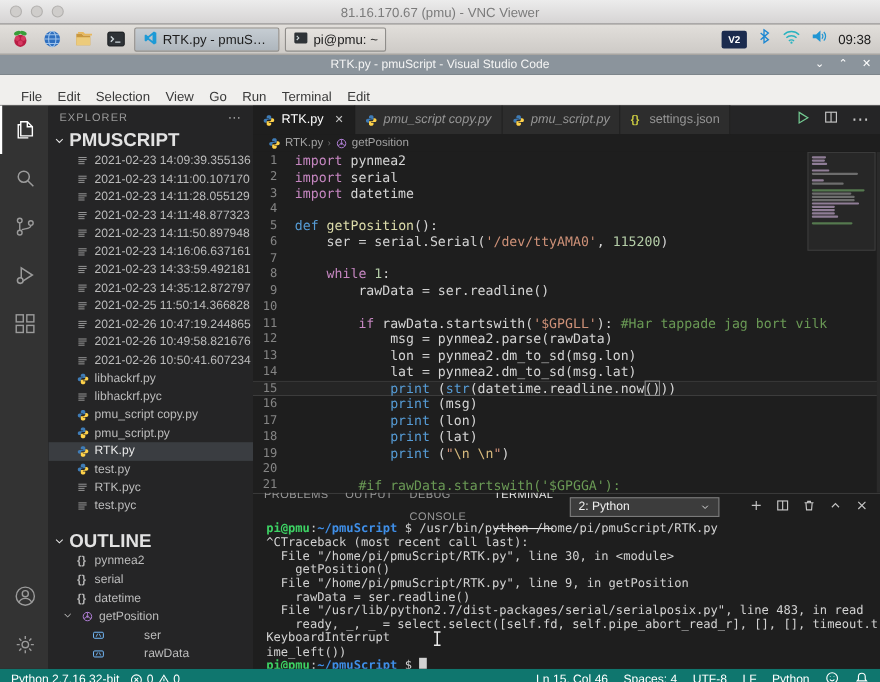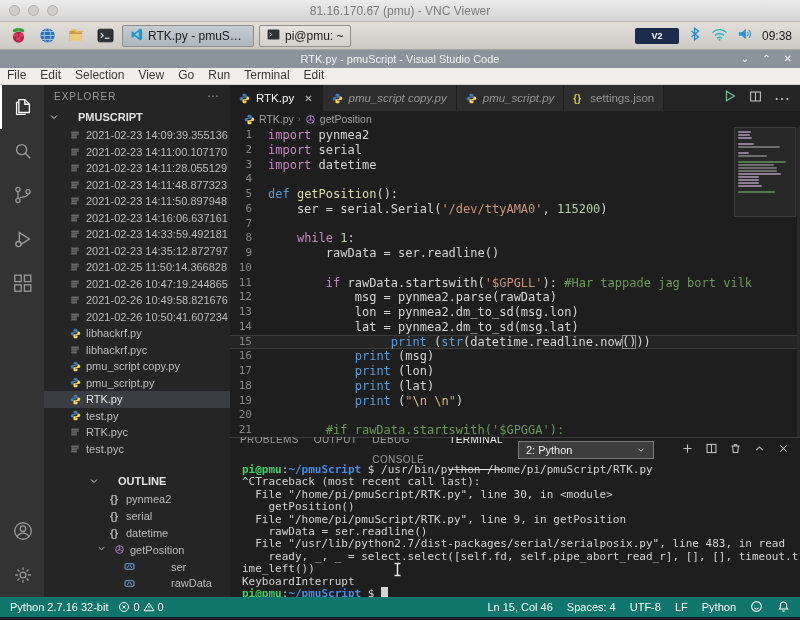--- a/index.html
+++ b/index.html
@@ -16,51 +16,51 @@
   
   #taskbar { height:28px; background:linear-gradient(#e2dfdb,#cdcac6); border-bottom:1px solid #a9a6a2;
              display:flex; align-items:center; padding:0 6px; gap:5px; }
   .tb-app { width:24px; height:24px; display:flex; align-items:center; justify-content:center; }
   .tb-win { height:22px; display:flex; align-items:center; gap:4px; padding:0 6px; font-size:12px; color:#1c1c1c;
             border:1px solid #8f8d8a; border-radius:2px; max-width:132px; white-space:nowrap; overflow:hidden; }
   .tb-win.active { background:linear-gradient(#c6cdd3,#aeb6bd); }
   .tb-win.idle   { background:linear-gradient(#e6e3df,#d4d1cd); }
   .tb-win .lbl { overflow:hidden; text-overflow:ellipsis; }
   #tray { margin-left:auto; display:flex; align-items:center; gap:9px; }
-  #vnc-badge { width:44px; height:16px; background:#1b2b4e; color:#fff; font-size:9px; font-weight:bold;
+  #vnc-badge { width:23px; height:16px; background:#1b2b4e; color:#fff; font-size:9px; font-weight:bold;
                display:flex; align-items:center; justify-content:center; border-radius:2px; }
   #clock { font-size:12px; color:#1a1a1a; margin-right:2px; }
 
   
   #vs-title { height:18px; background:#8b949c; display:flex; align-items:center; position:relative; }
   #vs-title-text { position:absolute; left:0; right:0; text-align:center; font-size:11px; color:#f4f4f4; }
   #win-controls { margin-left:auto; display:flex; gap:13px; padding-right:8px; z-index:1; }
   #win-controls span { color:#fff; font-size:10px; line-height:18px; }
-  #menubar { height:17px; background:#f0efed; border-bottom:1px solid #d6d4d2; display:flex; align-items:flex-start; padding-left:0; }
+  #menubar { height:28px; background:#f0efed; border-bottom:1px solid #d6d4d2; display:flex; align-items:flex-end; padding-left:12px; }
   .menu-item { font-size:12px; color:#3a3a3a; padding:0 7px; }
 
   
   #main { height:512px; display:flex; background:#1e1e1e; }
 
   
   #activitybar { width:44px; background:#333333; display:flex; flex-direction:column; align-items:stretch; }
   .ab-btn { height:44px; display:flex; align-items:center; justify-content:center; color:#9b9b9b; border-left:2px solid transparent; }
   .ab-btn.active { color:#ffffff; border-left:2px solid #ffffff; }
   .ab-btn svg { width:22px; height:22px; }
   #ab-spacer { flex:1; }
 
   
   #sidebar { width:186px; background:#252526; color:#bcbcbc; font-size:11px; overflow:hidden; display:flex; flex-direction:column; }
   #explorer-head { height:22px; display:flex; align-items:center; padding:0 10px; color:#9b9b9b; font-size:10px; letter-spacing:1px; }
   #explorer-head .more { margin-left:auto; color:#9b9b9b; font-size:12px; }
-  .section-head { height:20px; display:flex; align-items:center; gap:18px; font-weight:bold; color:#e2e2e2; font-size:11px; padding-left:4px; }
+  .section-head { height:20px; display:flex; align-items:center; gap:3px; font-weight:bold; color:#e2e2e2; font-size:17px; padding-left:4px; }
   .file-row { height:16.5px; display:flex; align-items:center; gap:5px; padding-left:26px; white-space:nowrap; }
   .file-row.selected { background:#3a3d41; color:#e8e8e8; }
   .file-ico { width:11px; flex:none; display:flex; }
-  #outline-block { margin-top:14px;margin-left:40px; }
+  #outline-block { margin-top:14px; }
   .ol-row { height:16.8px; display:flex; align-items:center; gap:5px; padding-left:26px; white-space:nowrap; }
   .ol-row .chev { margin-left:-14px; margin-right:2px; }
   .ol-row.ind { padding-left:40px;gap:36px; }
 
   
   #editor { flex:1; display:flex; flex-direction:column; min-width:0; }
   #tabstrip { height:26px; background:#252526; display:flex; align-items:stretch; }
   .tab { display:flex; align-items:center; gap:6px; padding:0 9px; font-size:11.5px; color:#969696; background:#2d2d2d;
          border-right:1px solid #1e1e1e; white-space:nowrap; }
   .tab.active { background:#1e1e1e; color:#ffffff; }
@@ -69,21 +69,21 @@
   #editor-actions { margin-left:auto; display:flex; align-items:center; gap:12px; padding:0 10px; color:#c5c5c5; }
   #breadcrumb { height:16px; background:#1e1e1e; display:flex; align-items:center; gap:4px; padding-left:14px;
                 font-size:10.5px; color:#a0a0a0; }
   .bc-sep { color:#6e6e6e; font-size:9px; }
 
   
   #codearea { flex:1; position:relative; overflow:hidden; background:#1e1e1e; padding-top:1px; }
   .code-line { display:flex; height:14.75px; line-height:14.75px; font-family:"DejaVu Sans Mono", monospace; font-size:12px; }
   .code-line .ln { width:38px; flex:none; text-align:right; padding-right:16px; color:#858585; font-size:11px; }
   .code-text { white-space:pre; }
-  .code-line.current { background:rgba(255,255,255,0.035); box-shadow: inset 0 1px 0 #3c3c3c, inset 0 -1px 0 #3c3c3c; gap: 36px; }
+  .code-line.current { background:rgba(255,255,255,0.035); box-shadow: inset 0 1px 0 #3c3c3c, inset 0 -1px 0 #3c3c3c; }
   .seg.kw { color:#c586c0; } .seg.bl { color:#569cd6; } .seg.fn { color:#dcdcaa; }
   .seg.pl { color:#d4d4d4; } .seg.st { color:#ce9178; } .seg.nu { color:#b5cea8; }
   .seg.cm { color:#6a9955; } .seg.es { color:#d7ba7d; }
   .seg.brk { color:#d4d4d4; outline:1px solid #8a8a8a; outline-offset:-1px; }
   #minimap { position:absolute; top:4px; right:10px; width:52px; }
   .mm-line { height:2px; margin-bottom:1px; border-radius:1px; }
   #mm-slider { position:absolute; top:0; right:4px; width:62px; height:90px; background:rgba(130,130,130,0.10);
                border:1px solid rgba(160,160,160,0.18); }
   #v-scroll { position:absolute; top:0; right:0; width:3px; height:100%; background:#2a2a2a; }
 
@@ -744,22 +744,22 @@
         <div id="terminal">
           <div id="terminal-lines">
               <div class="t-line"><span class="seg tg">pi@pmu</span><span class="seg tp">:</span><span class="seg tb">~/pmuScript</span><span class="seg tp"> $ /usr/bin/python /home/pi/pmuScript/RTK.py</span></div>
               <div class="t-line"><span class="seg tp">^CTraceback (most recent call last):</span></div>
               <div class="t-line"><span class="seg tp">  File "/home/pi/pmuScript/RTK.py", line 30, in &lt;module&gt;</span></div>
               <div class="t-line"><span class="seg tp">    getPosition()</span></div>
               <div class="t-line"><span class="seg tp">  File "/home/pi/pmuScript/RTK.py", line 9, in getPosition</span></div>
               <div class="t-line"><span class="seg tp">    rawData = ser.readline()</span></div>
               <div class="t-line"><span class="seg tp">  File "/usr/lib/python2.7/dist-packages/serial/serialposix.py", line 483, in read</span></div>
               <div class="t-line"><span class="seg tp">    ready, _, _ = select.select([self.fd, self.pipe_abort_read_r], [], [], timeout.t</span></div>
+              <div class="t-line"><span class="seg tp">KeyboardInterrupt</span></div>
               <div class="t-line"><span class="seg tp">ime_left())</span></div>
-              <div class="t-line"><span class="seg tp">KeyboardInterrupt</span></div>
               <div class="t-line"><span class="seg tg">pi@pmu</span><span class="seg tp">:</span><span class="seg tb">~/pmuScript</span><span class="seg tp"> $ </span><span class="seg tcur"> </span></div>
             </div>
           <span id="mouse-ibeam">
             <svg width="11" height="15" viewBox="0 0 11 15">
                 <path d="M2.5 1.5h6M2.5 13.5h6M5.5 1.5v12" stroke="#eaeaea" stroke-width="1.4" fill="none"></path>
               </svg>
           </span>
         </div>
       </div>
     </div>

